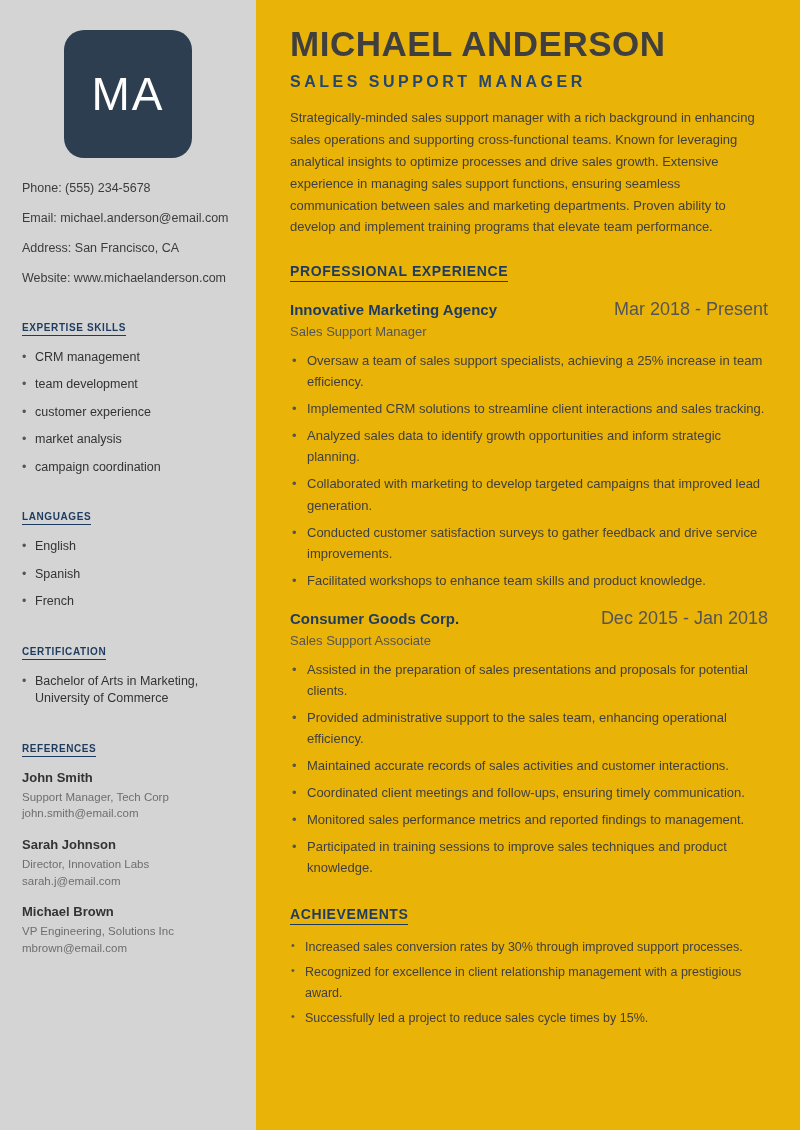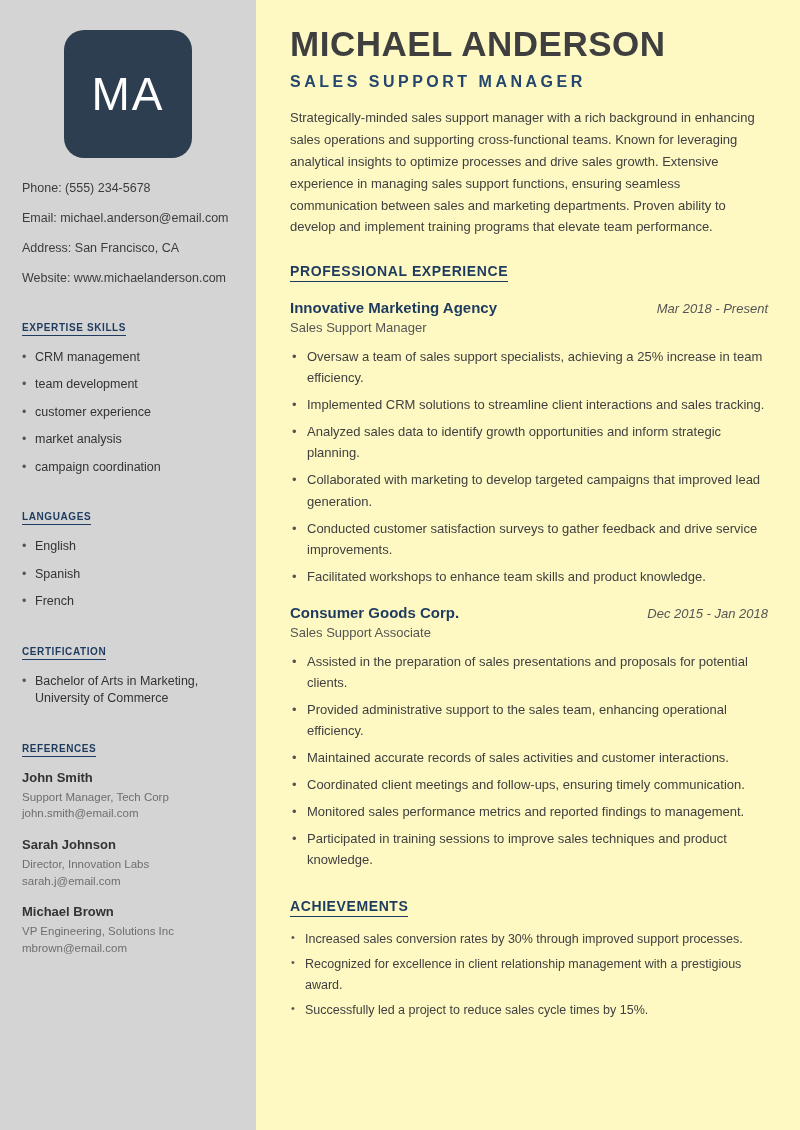--- a/index.html
+++ b/index.html
@@ -44,41 +44,41 @@
     font-size: 12.5px; color: #333333;
     padding-left: 13px; position: relative;
     margin-bottom: 10px; line-height: 1.4;
   }
   ul.side-list li::before { content: "•"; position: absolute; left: 0; color: #555555; }
   .ref-item { margin-bottom: 15px; }
   .ref-name { font-size: 13px; font-weight: bold; color: #333333; margin-bottom: 4px; }
   .ref-role, .ref-email { font-size: 11.5px; color: #6e6e6e; line-height: 1.45; }
 
   
-  .main { flex: 1; background: #fef9c3; padding: 24px 32px 30px 34px; }
+  .main { flex: 1; background: #eab308; padding: 24px 32px 30px 34px; }
   .name {
     font-size: 35px; font-weight: bold; color: #3f3f3f;
     letter-spacing: 0.5px; line-height: 1.15;
   }
   .headline {
     font-size: 16px; font-weight: bold; color: #24466e;
     letter-spacing: 3.5px; margin-top: 9px;
   }
   .summary { font-size: 13px; color: #404040; line-height: 1.68; margin-top: 16px; }
   .main-heading {
     display: inline-block;
     font-size: 14px; font-weight: bold; color: #1d3a5f;
     letter-spacing: 0.6px;
     border-bottom: 1.5px solid #1d3a5f; padding-bottom: 2px;
   }
   .exp-section { margin-top: 24px; }
   .job { margin-top: 17px; }
   .job-header { display: flex; justify-content: space-between; align-items: baseline; }
   .company { font-size: 15px; font-weight: bold; color: #1d3a5f; }
-  .dates { font-size: 13px; font-style: italic; color: #555555; white-space: nowrap; }
+  .dates { font-size: 18px; color: #555555; white-space: nowrap; }
   .role { font-size: 13px; color: #555555; margin-top: 4px; }
   ul.bullets { list-style: none; margin-top: 11px; }
   ul.bullets li {
     font-size: 13px; color: #404040; line-height: 1.62;
     padding-left: 17px; position: relative; margin-bottom: 6px;
   }
   ul.bullets li::before { content: "•"; position: absolute; left: 2px; color: #555555; }
   .ach-section { margin-top: 27px; }
   ul.ach-list { list-style: none; margin-top: 12px; }
   ul.ach-list li {

